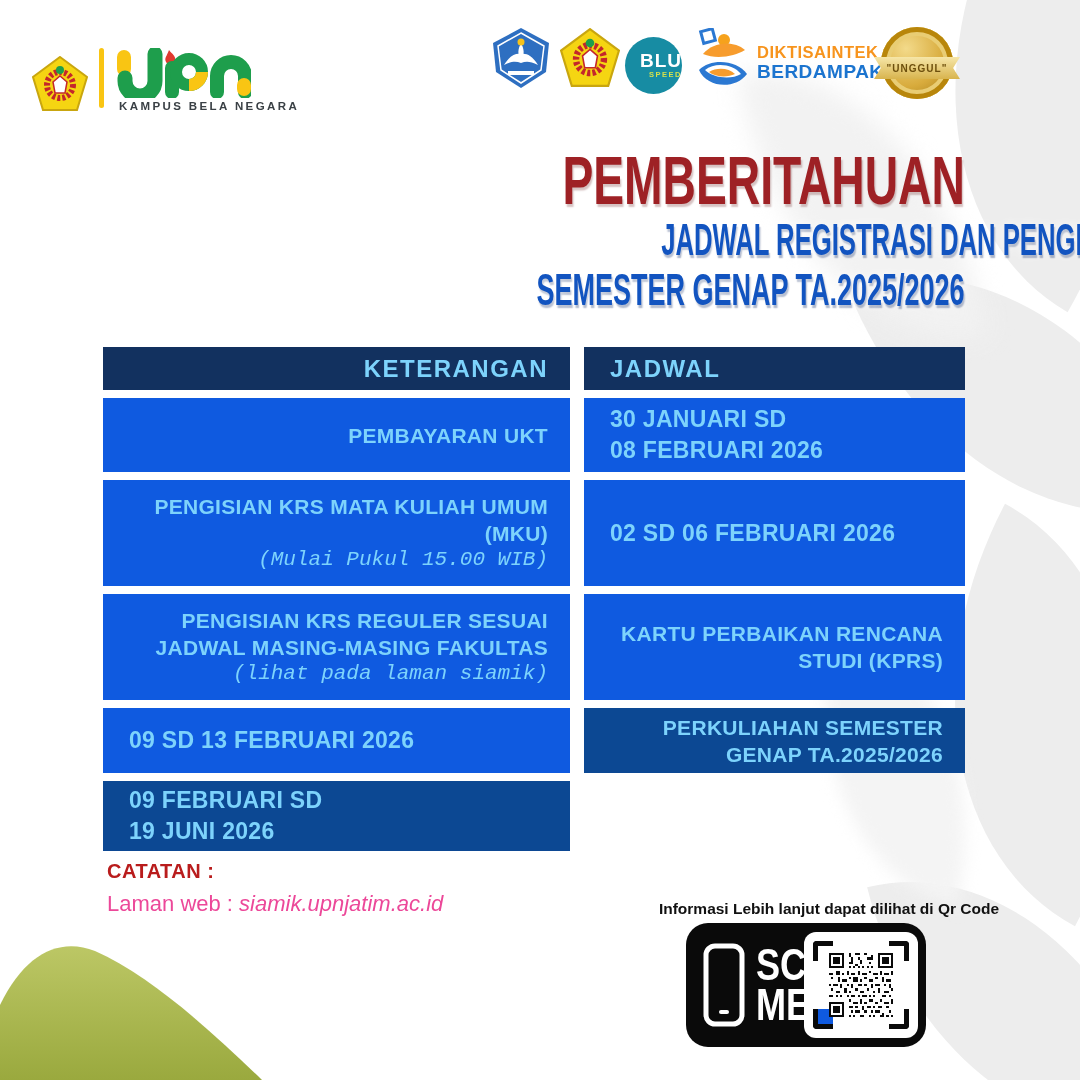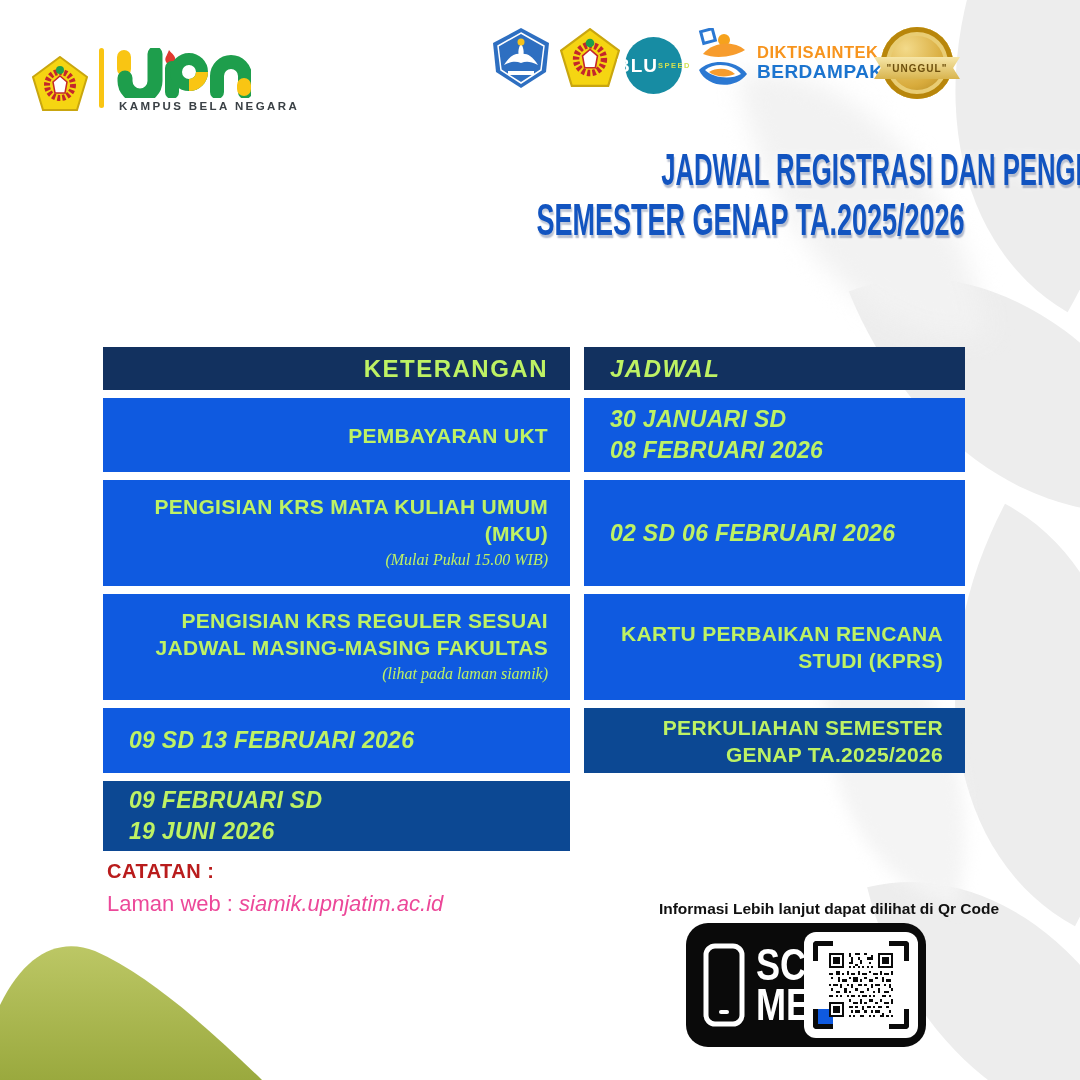--- a/index.html
+++ b/index.html
@@ -18,21 +18,21 @@
   .petal.p5 { width:200px; height:300px; right:118px; top:55px;   transform:rotate(-10deg); background:#f2f2f2; filter:blur(12px); }
   .petal.p6 { width:180px; height:250px; right:95px;  top:640px;  transform:rotate(12deg);  background:#f4f4f4; filter:blur(8px); }
   .hill { position:absolute; left:0; bottom:0; width:300px; height:145px; z-index:0; }
   
   .hdr { position:absolute; left:0; top:0; width:1080px; height:130px; z-index:2; }
   .seal { position:absolute; }
   .divider { position:absolute; left:99px; top:48px; width:5px; height:60px; border-radius:3px; background:#f9c513; }
   .upn-letters { position:absolute; left:117px; top:48px; }
   .tagline { position:absolute; left:119px; top:100px; font-size:11.5px; font-weight:bold; letter-spacing:2.4px; color:#3a4045; white-space:nowrap; }
   .blu { position:absolute; left:625px; top:37px; width:57px; height:57px; border-radius:50%; background:#178ca3;
-         display:flex; flex-direction:row; align-items:center; justify-content:center; }
+         display:flex; flex-direction:column; align-items:flex-end; justify-content:center; }
   .blu .b1 { color:#fff; font-weight:bold; font-size:19px; letter-spacing:1px; line-height:18px; }
   .blu .b2 { color:#d3e04e; font-weight:bold; font-size:7.5px; letter-spacing:1.5px; line-height:9px; }
   .dikti-text { position:absolute; left:757px; top:44px; line-height:1; }
   .dikti-text .d1 { color:#f7941d; font-weight:bold; font-size:16.5px; letter-spacing:.5px; display:block; }
   .dikti-text .d2 { color:#1b74cf; font-weight:bold; font-size:19px;  letter-spacing:.5px; display:block; margin-top:1px; }
   .medal { position:absolute; left:876px; top:27px; width:82px; height:80px; }
   .medal .coin { position:absolute; left:5px; top:0; width:72px; height:72px; border-radius:50%;
                  background:radial-gradient(circle at 35% 30%, #f3da8a, #d8ab3c 55%, #9c7414);
                  box-shadow:inset 0 0 0 5px #b8860b, inset 0 0 0 9px #e9cd74; }
   .medal .ribbon { position:absolute; left:-2px; top:30px; width:86px; height:22px;
@@ -47,29 +47,29 @@
             text-shadow:2px 3px 2px rgba(90,15,15,.25); }
   .t-main .sqz { transform:scaleX(.68); }
   .t-sub { font-size:45px; font-weight:bold; color:#1254c0; line-height:50px;
            text-shadow:0 0 12px rgba(255,255,255,.9), 2px 3px 2px rgba(13,40,100,.4); }
   .t-sub1 .sqz { transform:scaleX(.57); }
   .t-sub2 .sqz { transform:scaleX(.60); }
   
   .sched { position:absolute; left:103px; top:347px; width:862px; z-index:2;
            display:grid; grid-template-columns:467px 381px; column-gap:14px; row-gap:8px;
            grid-template-rows:43px 74px 106px 106px 65px 70px; }
-  .cell { color:#bef264; display:flex; flex-direction:column; justify-content:center; }
+  .cell { color:#7dd3fc; display:flex; flex-direction:column; justify-content:center; }
   .cl { align-items:flex-end; text-align:right; padding:4px 22px 4px 18px; }
-  .cr { align-items:flex-start; text-align:left; padding:4px 14px 4px 26px;font-style:italic; }
+  .cr { align-items:flex-start; text-align:left; padding:4px 14px 4px 26px; }
   .hd { background:#12315f; }
   .hd.cl, .hd.cr { font-size:24px; font-weight:bold; letter-spacing:1.5px; }
   .bl { background:#0f5ae0; }
   .dk { background:#0c4893; }
   .k-main { font-size:21px; font-weight:bold; letter-spacing:.3px; line-height:27px; }
-  .k-note { font-size:16px; font-style:italic; font-weight:400; line-height:26px; font-family:Liberation Serif, serif; }
+  .k-note { font-size:21px; font-style:italic; font-weight:400; line-height:26px; font-family:Liberation Mono, monospace; }
   .k-note:empty { display:none; }
   .jline { font-size:23px; font-weight:bold; letter-spacing:.3px; line-height:31px; }
   .jline:empty { display:none; }
   
   .catatan { position:absolute; left:107px; top:860px; z-index:2; }
   .catatan .c1 { font-size:20px; font-weight:bold; color:#b91c1c; letter-spacing:.5px; }
   .catatan .c2 { margin-top:8px; font-size:22px; color:#ec4899; }
   .catatan .c2 em { font-style:italic; }
   
   .qr-caption { position:absolute; left:829px; top:900px; transform:translateX(-50%);
@@ -169,20 +169,23 @@
 
     <div class="medal">
       <div class="coin"></div>
       <div class="ribbon">
         <span>"UNGGUL"</span>
       </div>
     </div>
   </div>
 
   <div class="titles">
+    <div class="t-main">
+      <span class="sqz">PEMBERITAHUAN</span>
+    </div>
     <div class="t-sub t-sub1">
       <span class="sqz">JADWAL REGISTRASI DAN PENGISIAN KARTU RENCANA STUDI (KRS)</span>
     </div>
     <div class="t-sub t-sub2">
       <span class="sqz">SEMESTER GENAP TA.2025/2026</span>
     </div>
   </div>
 
   <div class="sched">
     <div class="cell cl hd">

